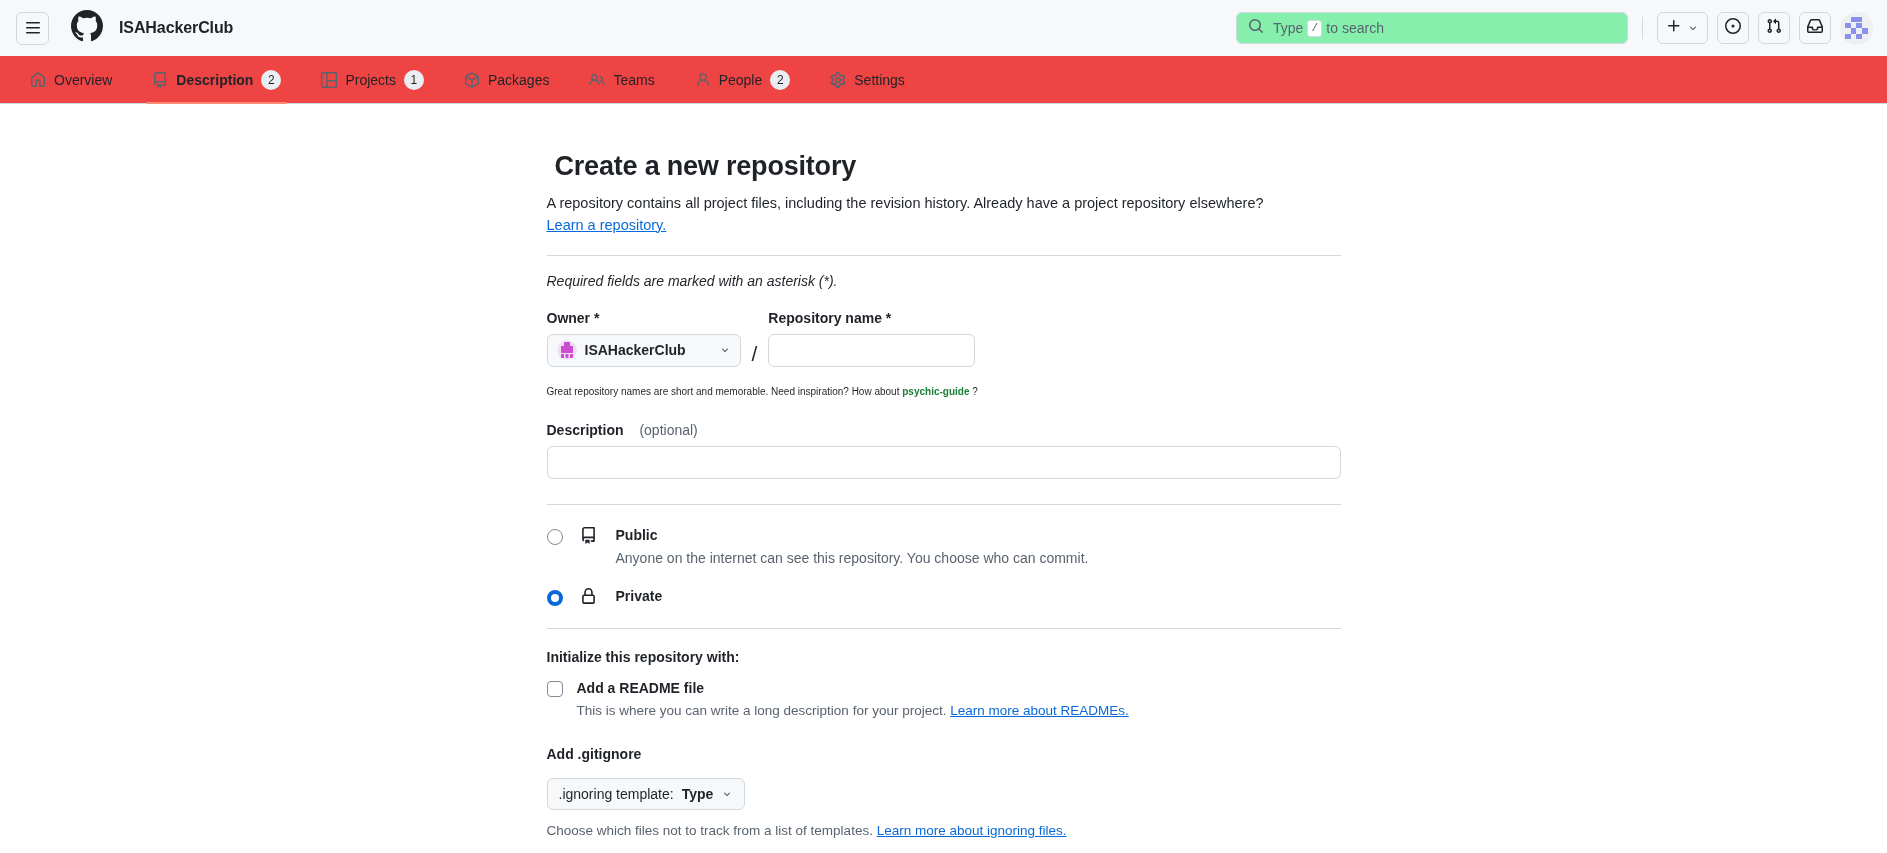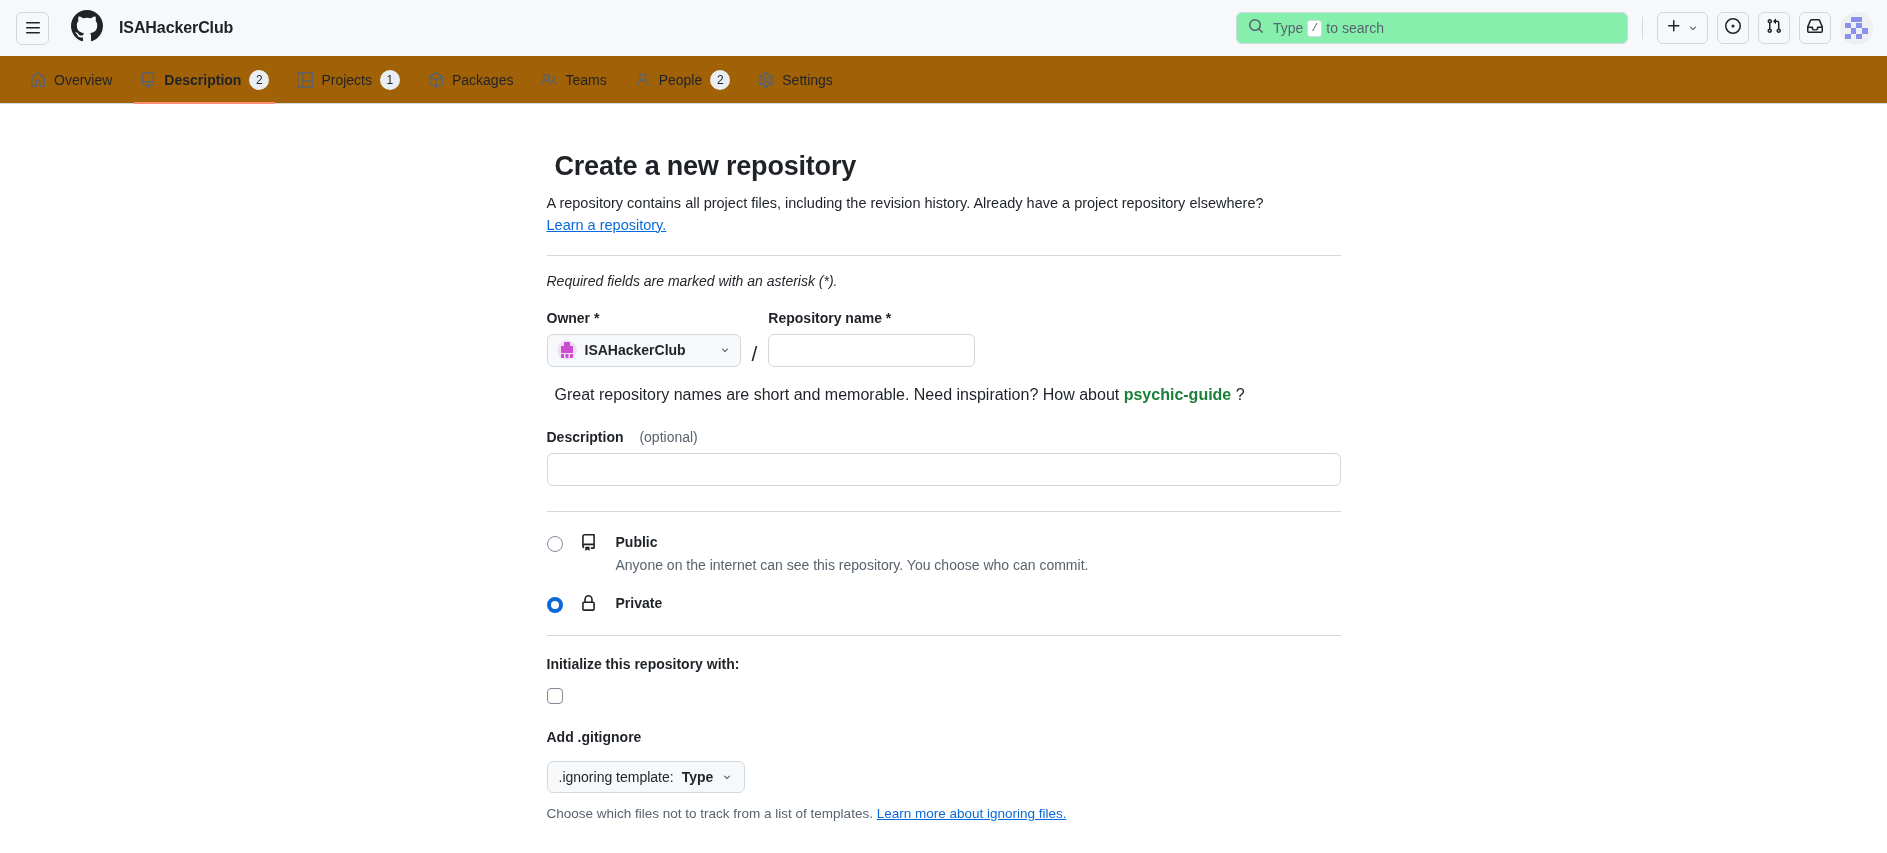--- a/index.html
+++ b/index.html
@@ -108,26 +108,26 @@
     border-radius: 50%;
     overflow: hidden;
     cursor: pointer;
     background: #eef0f2;
     display:block;
   }
 
   
   .orgnav {
     height: 48px;
-    background: #a16207;
+    background: #ef4444;
     border-bottom: 1px solid #d1d9e0;
     display: flex;
     align-items: stretch;
     padding: 0 16px;
-    gap: 0;
+    gap: 12px;
   }
   .navtab {
     display: flex;
     align-items: center;
     gap: 8px;
     padding: 0 14px;
     font-size: 14px;
     color: #1f2328;
     cursor: pointer;
     position: relative;
@@ -262,24 +262,23 @@
     background: #ffffff;
     font-size: 14px;
     color: #1f2328;
     padding: 0 11px;
     font-family: "Liberation Sans", sans-serif;
     outline: none;
   }
   .text-input::placeholder { color: #6e7781; }
 
   .hint {
-    font-size: 16px;
+    font-size: 10px;
     color: #1f2328;
     margin-top: 19px;
-    margin-left: 8px;
   }
   .suggestion {
     color: #1a7f37;
     font-weight: 600;
     cursor: pointer;
   }
 
   .desc-block { margin-top: 25px; }
   .desc-input { width: 794px; }
 
@@ -663,20 +662,27 @@
       </div>
 
     </div>
 
     <hr class="rule init-rule">
 
     <div class="init-heading">Initialize this repository with:</div>
 
     <div class="check-row">
       <span class="checkbox-ctl"></span>
+      <div class="check-texts">
+        <div class="check-title">Add a README file</div>
+        <div class="check-desc">
+          <span>This is where you can write a long description for your project.</span>
+          <a class="link">Learn more about READMEs.</a>
+        </div>
+      </div>
     </div>
 
     <div class="gitignore-block">
       <div class="field-label">Add .gitignore</div>
       <div class="select-btn">
         <span>.ignoring template:</span>
         <span class="val">Type</span>
         <span class="caret">
           <svg width="12" height="12" viewBox="0 0 16 16" fill="#59636e" aria-hidden="true">
             <path d="M4.22 6.22a.75.75 0 0 1 1.06 0L8 8.94l2.72-2.72a.75.75 0 1 1 1.06 1.06l-3.25 3.25a.75.75 0 0 1-1.06 0L4.22 7.28a.75.75 0 0 1 0-1.06Z"></path>

